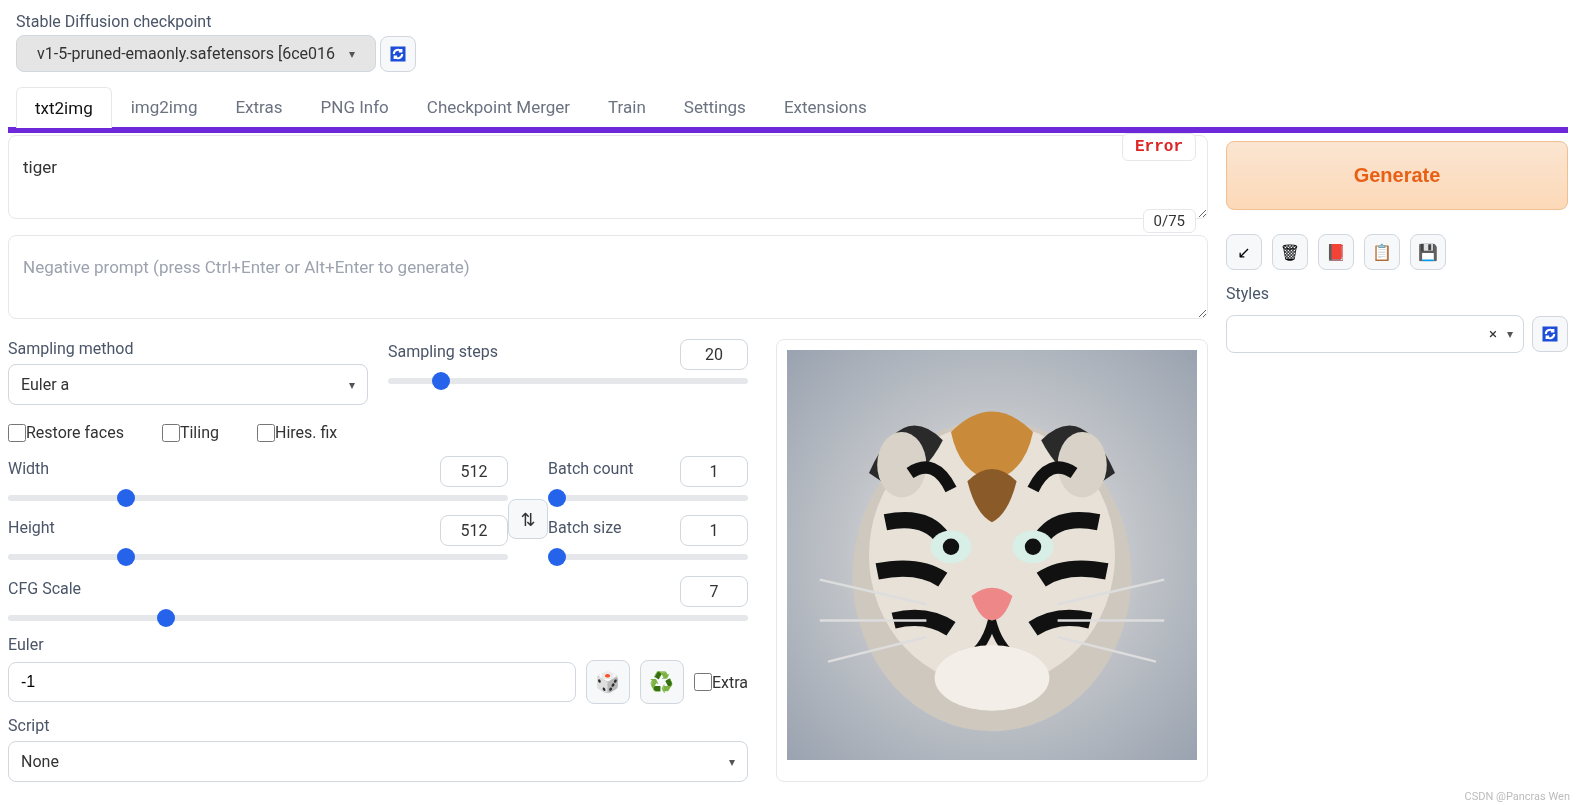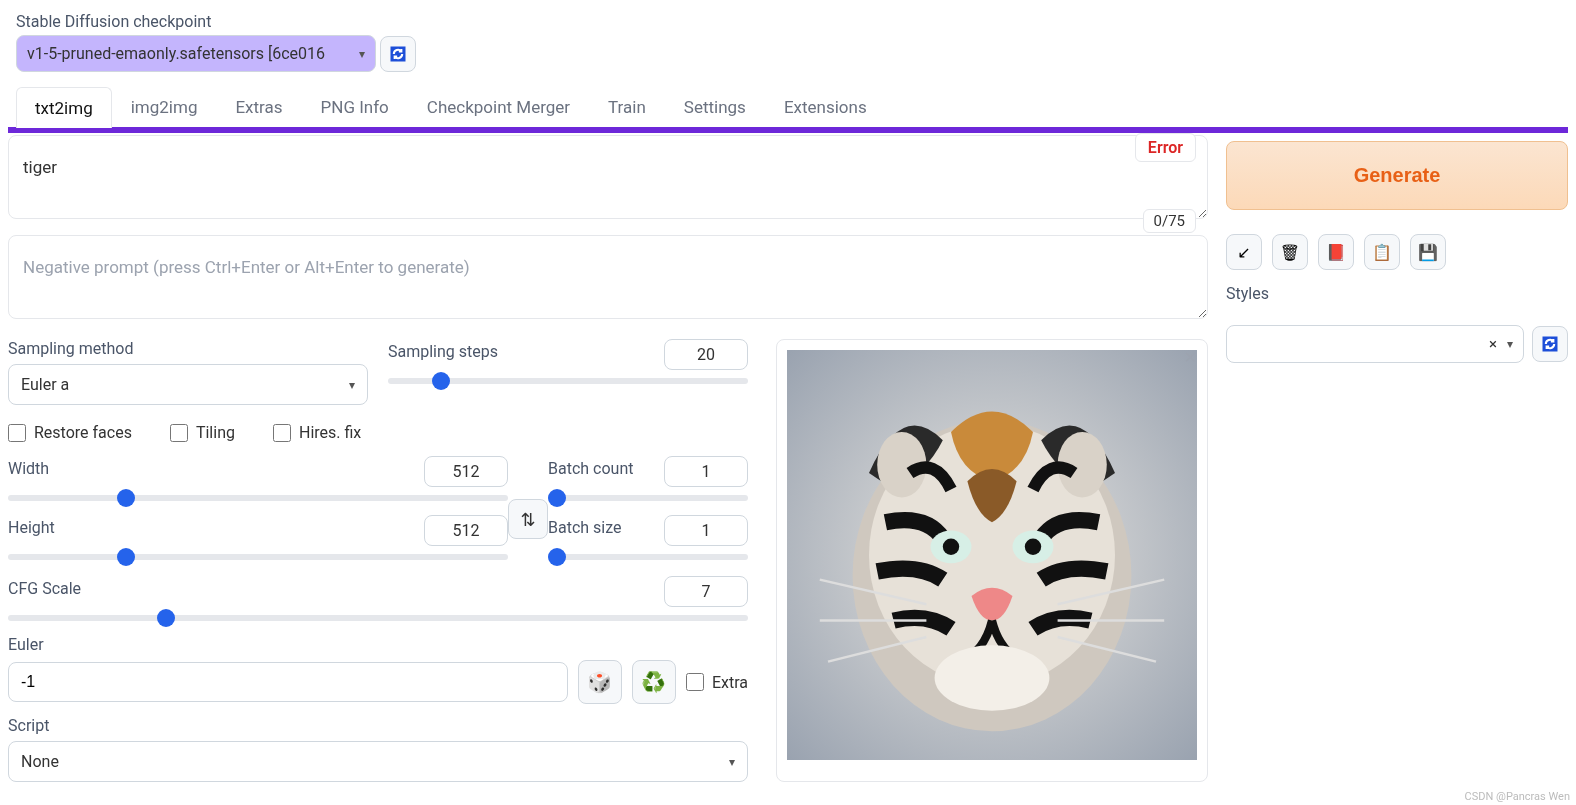--- a/index.html
+++ b/index.html
@@ -1,53 +1,53 @@
 <!DOCTYPE html>
 <html><head>
 <meta charset="utf-8">
 <style>
 * { box-sizing: border-box; margin: 0; padding: 0; }
 body { font-family: -apple-system, BlinkMacSystemFont, "Segoe UI", Roboto, sans-serif; background: #fff; color: #333; font-size: 15px; padding: 12px 8px; width: 1576px; }
 .top-row { display: flex; align-items: flex-end; gap: 4px; margin-bottom: 14px; padding-left: 8px; }
 .checkpoint-group label { display: block; color: #4a5568; font-size: 16px; margin-bottom: 4px; }
-.select { border: 1px solid #d0d7de; border-radius: 8px; padding: 8px 10px; font-size: 16px; background: #c4b5fd; min-width: 360px; display: flex; justify-content: space-between; align-items: center; cursor: pointer; }
+.select { border: 1px solid #d0d7de; border-radius: 8px; padding: 8px 20px; font-size: 16px; background: #e5e5e5; min-width: 360px; display: flex; justify-content: space-between; align-items: center; cursor: pointer; }
 .icon-btn { border: 1px solid #d0d7de; border-radius: 8px; background: #f6f8fa; width: 36px; height: 36px; display: inline-flex; align-items: center; justify-content: center; cursor: pointer; }
 .refresh-icon { width: 20px; height: 20px; }
 .tabs { display: flex; gap: 0; border-bottom: 6px solid #6d28d9; padding-left: 8px; }
 .tab { padding: 10px 18px; color: #6b7280; cursor: pointer; border: 1px solid transparent; border-bottom: none; border-radius: 6px 6px 0 0; font-size: 17px; }
 .tab.active { color: #111; background: #fff; border-color: #e5e7eb; position: relative; top: 1px; }
 .main { display: flex; gap: 18px; padding-top: 2px; }
 .left-col { flex: 0 0 1160px; }
 .right-col { flex: 1; padding-top: 6px; }
 .prompt-area { position: relative; margin-bottom: 12px; }
 .textarea { width: 100%; border: 1px solid #e5e7eb; border-radius: 8px; padding: 21px 14px; font-size: 17px; font-family: inherit; resize: vertical; min-height: 84px; color: #333; }
 .textarea::placeholder { color: #9ca3af; }
-.error-badge { position: absolute; top: -2px; right: 12px; background: #fff; border: 1px solid #e5e7eb; border-radius: 6px; padding: 4px 12px; color: #dc2626; font-weight: 600; font-size: 16px; }
+.error-badge { position: absolute; top: -2px; right: 12px; background: #fff; border: 1px solid #e5e7eb; border-radius: 6px; padding: 4px 12px; color: #dc2626; font-weight: 600; font-size: 16px; font-family: Liberation Mono, monospace; }
 .counter-badge { position: absolute; bottom: -10px; right: 12px; background: #fff; border: 1px solid #e5e7eb; border-radius: 6px; padding: 2px 10px; font-size: 15px; color: #333; }
 .gen-btn { width: 100%; background: linear-gradient(#fbe5d1, #fcd9b8); border: 1px solid #f0c090; color: #e86016; font-size: 20px; font-weight: 700; padding: 22px; border-radius: 8px; cursor: pointer; margin-bottom: 24px; }
 .action-row { display: flex; gap: 10px; margin-bottom: 14px; }
 .action-btn { width: 36px; height: 36px; border: 1px solid #d0d7de; border-radius: 8px; background: #f6f8fa; display: inline-flex; align-items: center; justify-content: center; cursor: pointer; font-size: 16px; }
-.styles-label { color: #4a5568; font-size: 16px; margin-bottom: 22px; display: block; }
+.styles-label { color: #4a5568; font-size: 16px; margin-bottom: 12px; display: block; }
 .styles-row { display: flex; gap: 8px; align-items: center; }
 .styles-select { flex: 1; border: 1px solid #d0d7de; border-radius: 8px; padding: 8px 10px; display: flex; justify-content: flex-end; gap: 10px; align-items: center; cursor: pointer; background: #fff; min-height: 38px; }
 .params { display: flex; gap: 28px; margin-top: 16px; }
 .params-left { flex: 0 0 740px; }
 .params-right { flex: 1; border: 1px solid #e5e7eb; border-radius: 8px; padding: 10px; position: relative; min-height: 420px; }
 .row { display: flex; gap: 20px; align-items: flex-start; margin-bottom: 8px; }
 .field-label { color: #4a5568; font-size: 16px; margin-bottom: 6px; display: block; }
 .dropdown { border: 1px solid #d0d7de; border-radius: 8px; padding: 10px 12px; font-size: 16px; background: #fff; display: flex; justify-content: space-between; align-items: center; cursor: pointer; }
 .slider-wrap { flex: 1; }
 .slider-head { display: flex; justify-content: space-between; align-items: center; }
-.num-box { border: 1px solid #d0d7de; border-radius: 8px; padding: 5px 0; width: 84px; text-align: center; font-size: 16px; background: #fff; }
+.num-box { border: 1px solid #d0d7de; border-radius: 8px; padding: 5px 0; width: 68px; text-align: center; font-size: 16px; background: #fff; }
 input[type=range] { width: 100%; appearance: none; height: 6px; background: #e5e7eb; border-radius: 3px; outline: none; margin-top: 8px; }
 input[type=range]::-webkit-slider-thumb { appearance: none; width: 18px; height: 18px; background: #2563eb; border-radius: 50%; cursor: pointer; }
 input[type=range]::-moz-range-thumb { width: 18px; height: 18px; background: #2563eb; border-radius: 50%; cursor: pointer; border: none; }
 .slider-blue { background: linear-gradient(to right, #2563eb var(--pct,0%), #e5e7eb var(--pct,0%)); }
 .check-row { display: flex; gap: 38px; margin: 18px 0 14px 0; }
-.check { display: flex; align-items: center; gap: 8px; font-size: 16px; color: #333; }
+.check { display: flex; align-items: center; font-size: 16px; color: #333; }
 .check input { width: 18px; height: 18px; border: 1px solid #cbd5e0; border-radius: 4px; cursor: pointer; }
 .dims { display: flex; align-items: center; }
 .dim-col { flex: 1; }
 .swap-btn { width: 40px; height: 40px; border: 1px solid #d0d7de; border-radius: 8px; background: #f6f8fa; display: flex; align-items: center; justify-content: center; cursor: pointer; font-size: 18px; align-self: center; margin-top: 18px; }
 .seed-row { display: flex; gap: 10px; align-items: center; margin-top: 6px;}
 .seed-input { flex: 1; border: 1px solid #d0d7de; border-radius: 8px; padding: 10px 12px; font-size: 16px; }
 .small-btn { width: 44px; height: 44px; border: 1px solid #d0d7de; border-radius: 8px; background: #f6f8fa; display: inline-flex; align-items: center; justify-content: center; cursor: pointer; font-size: 20px; }
 .output-img { display: block; margin: 0 auto; width: 410px; height: 410px; background: linear-gradient(135deg,#d8d4cf,#b7b2ac); border: none; }
 .close-x { position: absolute; top: 8px; right: 10px; color: #9ca3af; cursor: pointer; font-size: 16px; }
 .watermark { position: absolute; bottom: 2px; right: 6px; color: rgba(120,120,120,0.5); font-size: 11px; }

